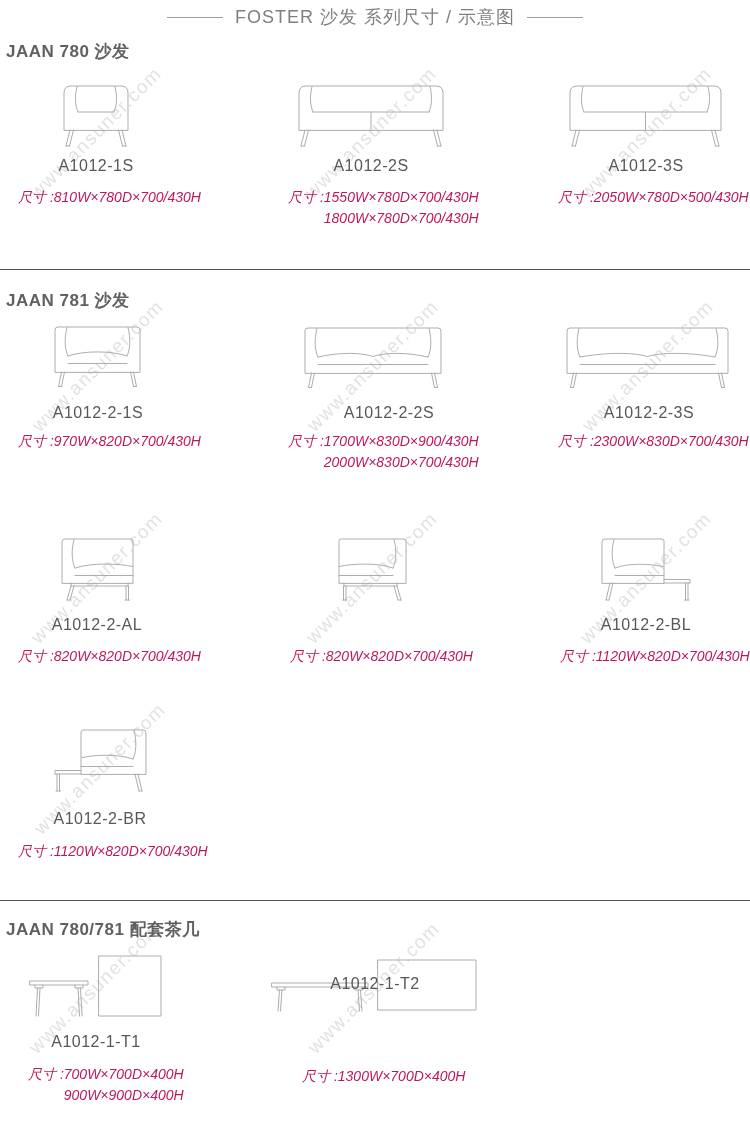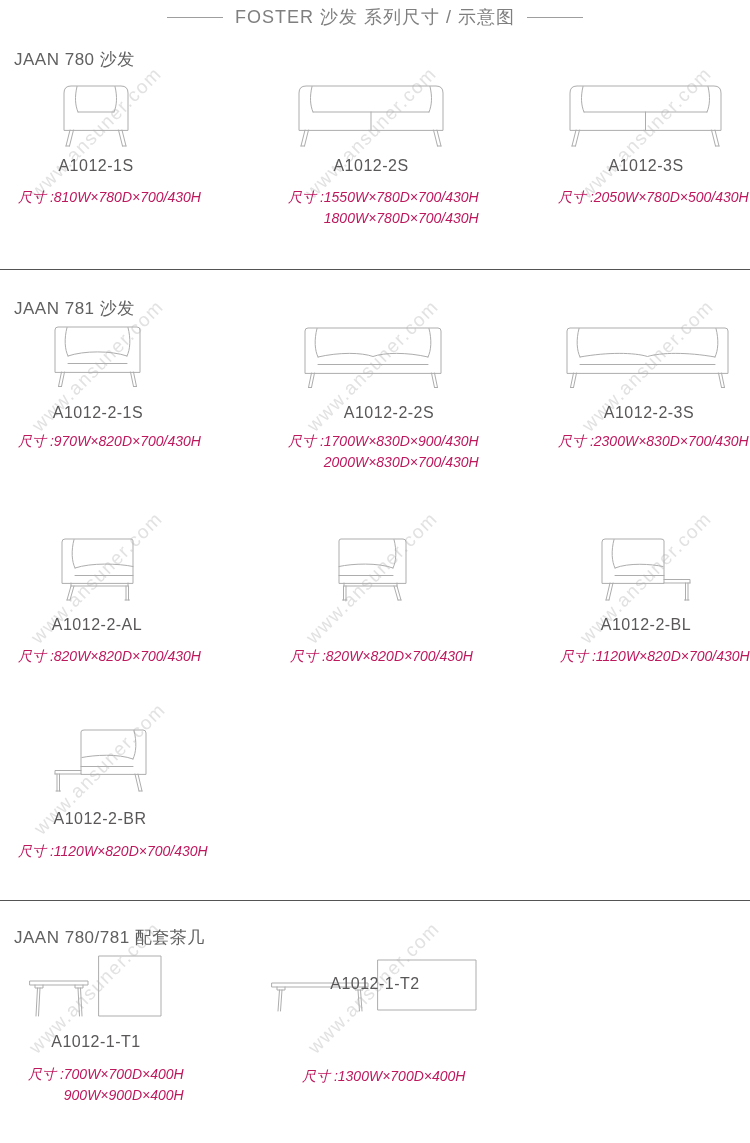--- a/index.html
+++ b/index.html
@@ -1,21 +1,21 @@
 <!DOCTYPE html>
 <html><head>
 <meta charset="utf-8">
 <style>
   html,body{margin:0;padding:0;background:#fff;}
   body{font-family:"Liberation Sans","DejaVu Sans",sans-serif;}
   .page{position:relative;width:750px;height:1143px;background:#ffffff;overflow:hidden;color:#595757;}
   .title-row{position:absolute;top:5px;left:0;width:100%;display:flex;align-items:center;justify-content:center;gap:12px;}
   .title{font-size:18px;font-weight:400;color:#7f7f7f;margin:0;letter-spacing:1px;white-space:nowrap;}
   .hline{width:56px;height:0;border-top:1px solid #9e9e9e;}
-  .heading{position:absolute;left:2px;font-size:17px;font-weight:400;color:#606060;margin:12px;letter-spacing:.5px;white-space:nowrap;}
+  .heading{position:absolute;left:2px;font-size:17px;font-weight:700;color:#606060;margin:4px;letter-spacing:.5px;white-space:nowrap;}
   .sep{position:absolute;left:0;width:100%;height:0;border-top:1px solid #545454;}
   .model{position:absolute;width:220px;font-size:16px;color:#595757;text-align:center;letter-spacing:.5px;white-space:nowrap;}
   .dims{position:absolute;font-size:14px;color:#be185d;display:flex;line-height:21px;white-space:nowrap;font-style:italic;}
   .dlines{display:flex;flex-direction:column;}
   .wm{position:absolute;color:#e2e2e2;font-size:19px;letter-spacing:1.5px;white-space:nowrap;transform:translate(-50%,-50%) rotate(-45deg);z-index:0;}
   svg.fig{position:absolute;z-index:1;}
   .model,.dims,.heading,.title-row{z-index:2;text-align:center;}
 </style>
 </head>
 <body>

